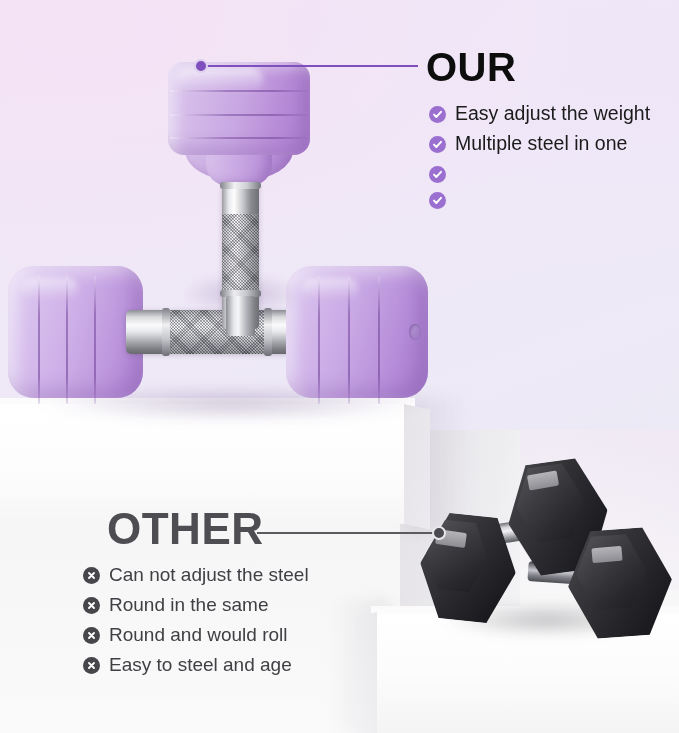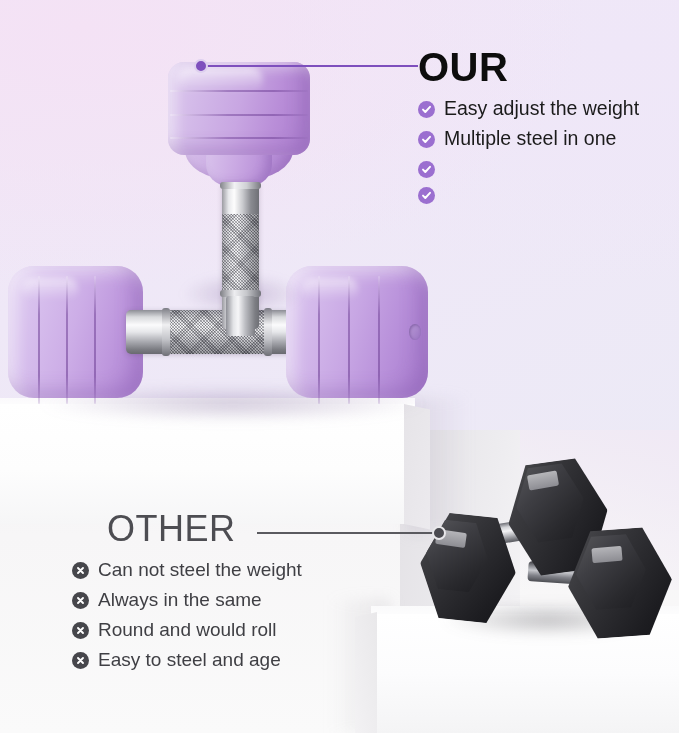--- a/index.html
+++ b/index.html
@@ -234,28 +234,28 @@
   }
   .conn-bot-dot{
     position:absolute;left:432px;top:526px;width:14px;height:14px;border-radius:50%;
     background:#4a4a50;border:2px solid #e8e7ea;box-sizing:border-box;
   }
 
   
   .panel-our{position:absolute;left:418px;top:45px;width:258px;}
   .h-our{
     font-size:40px;font-weight:bold;color:#0d0d0d;letter-spacing:.5px;
-    line-height:44px;margin:0 0 6px 0;
+    line-height:44px;margin:0 0 6px 8px;
   }
   .panel-other{position:absolute;left:72px;top:508px;width:320px;}
   .h-other{
-    font-size:36px;font-weight:normal;color:#4d4d52;letter-spacing:.5px;
+    font-size:44px;font-weight:bold;color:#4d4d52;letter-spacing:.5px;
     line-height:42px;margin:0 0 6px 2px;padding-left:33px;
   }
-  ul.flist{list-style:none;margin:0;padding:0;}
+  ul.flist{list-style:none;margin:11px;padding:0;}
   ul.flist li{
     display:flex;align-items:flex-start;gap:9px;
     margin-bottom:3px;
   }
   .ico{
     flex:0 0 auto;width:17px;height:17px;border-radius:50%;
     display:flex;align-items:center;justify-content:center;
     margin-top:6px;
   }
   .ico-check{background:#9b6fd0;}
@@ -382,29 +382,29 @@
 
   <div class="panel-other">
     <div class="h-other">OTHER</div>
     <ul class="flist">
       <li>
         <span class="ico ico-x">
           <svg width="11" height="11" viewBox="0 0 11 11">
               <path d="M3 3 L8 8 M8 3 L3 8" stroke="#ffffff" stroke-width="1.9" stroke-linecap="round"></path>
             </svg>
         </span>
-        <span class="li-txt">Can not steel the weight</span>
+        <span class="li-txt">Can not adjust the steel</span>
       </li>
       <li>
         <span class="ico ico-x">
           <svg width="11" height="11" viewBox="0 0 11 11">
               <path d="M3 3 L8 8 M8 3 L3 8" stroke="#ffffff" stroke-width="1.9" stroke-linecap="round"></path>
             </svg>
         </span>
-        <span class="li-txt">Always in the same</span>
+        <span class="li-txt">Round in the same</span>
       </li>
       <li>
         <span class="ico ico-x">
           <svg width="11" height="11" viewBox="0 0 11 11">
               <path d="M3 3 L8 8 M8 3 L3 8" stroke="#ffffff" stroke-width="1.9" stroke-linecap="round"></path>
             </svg>
         </span>
         <span class="li-txt">Round and would roll</span>
       </li>
       <li>

